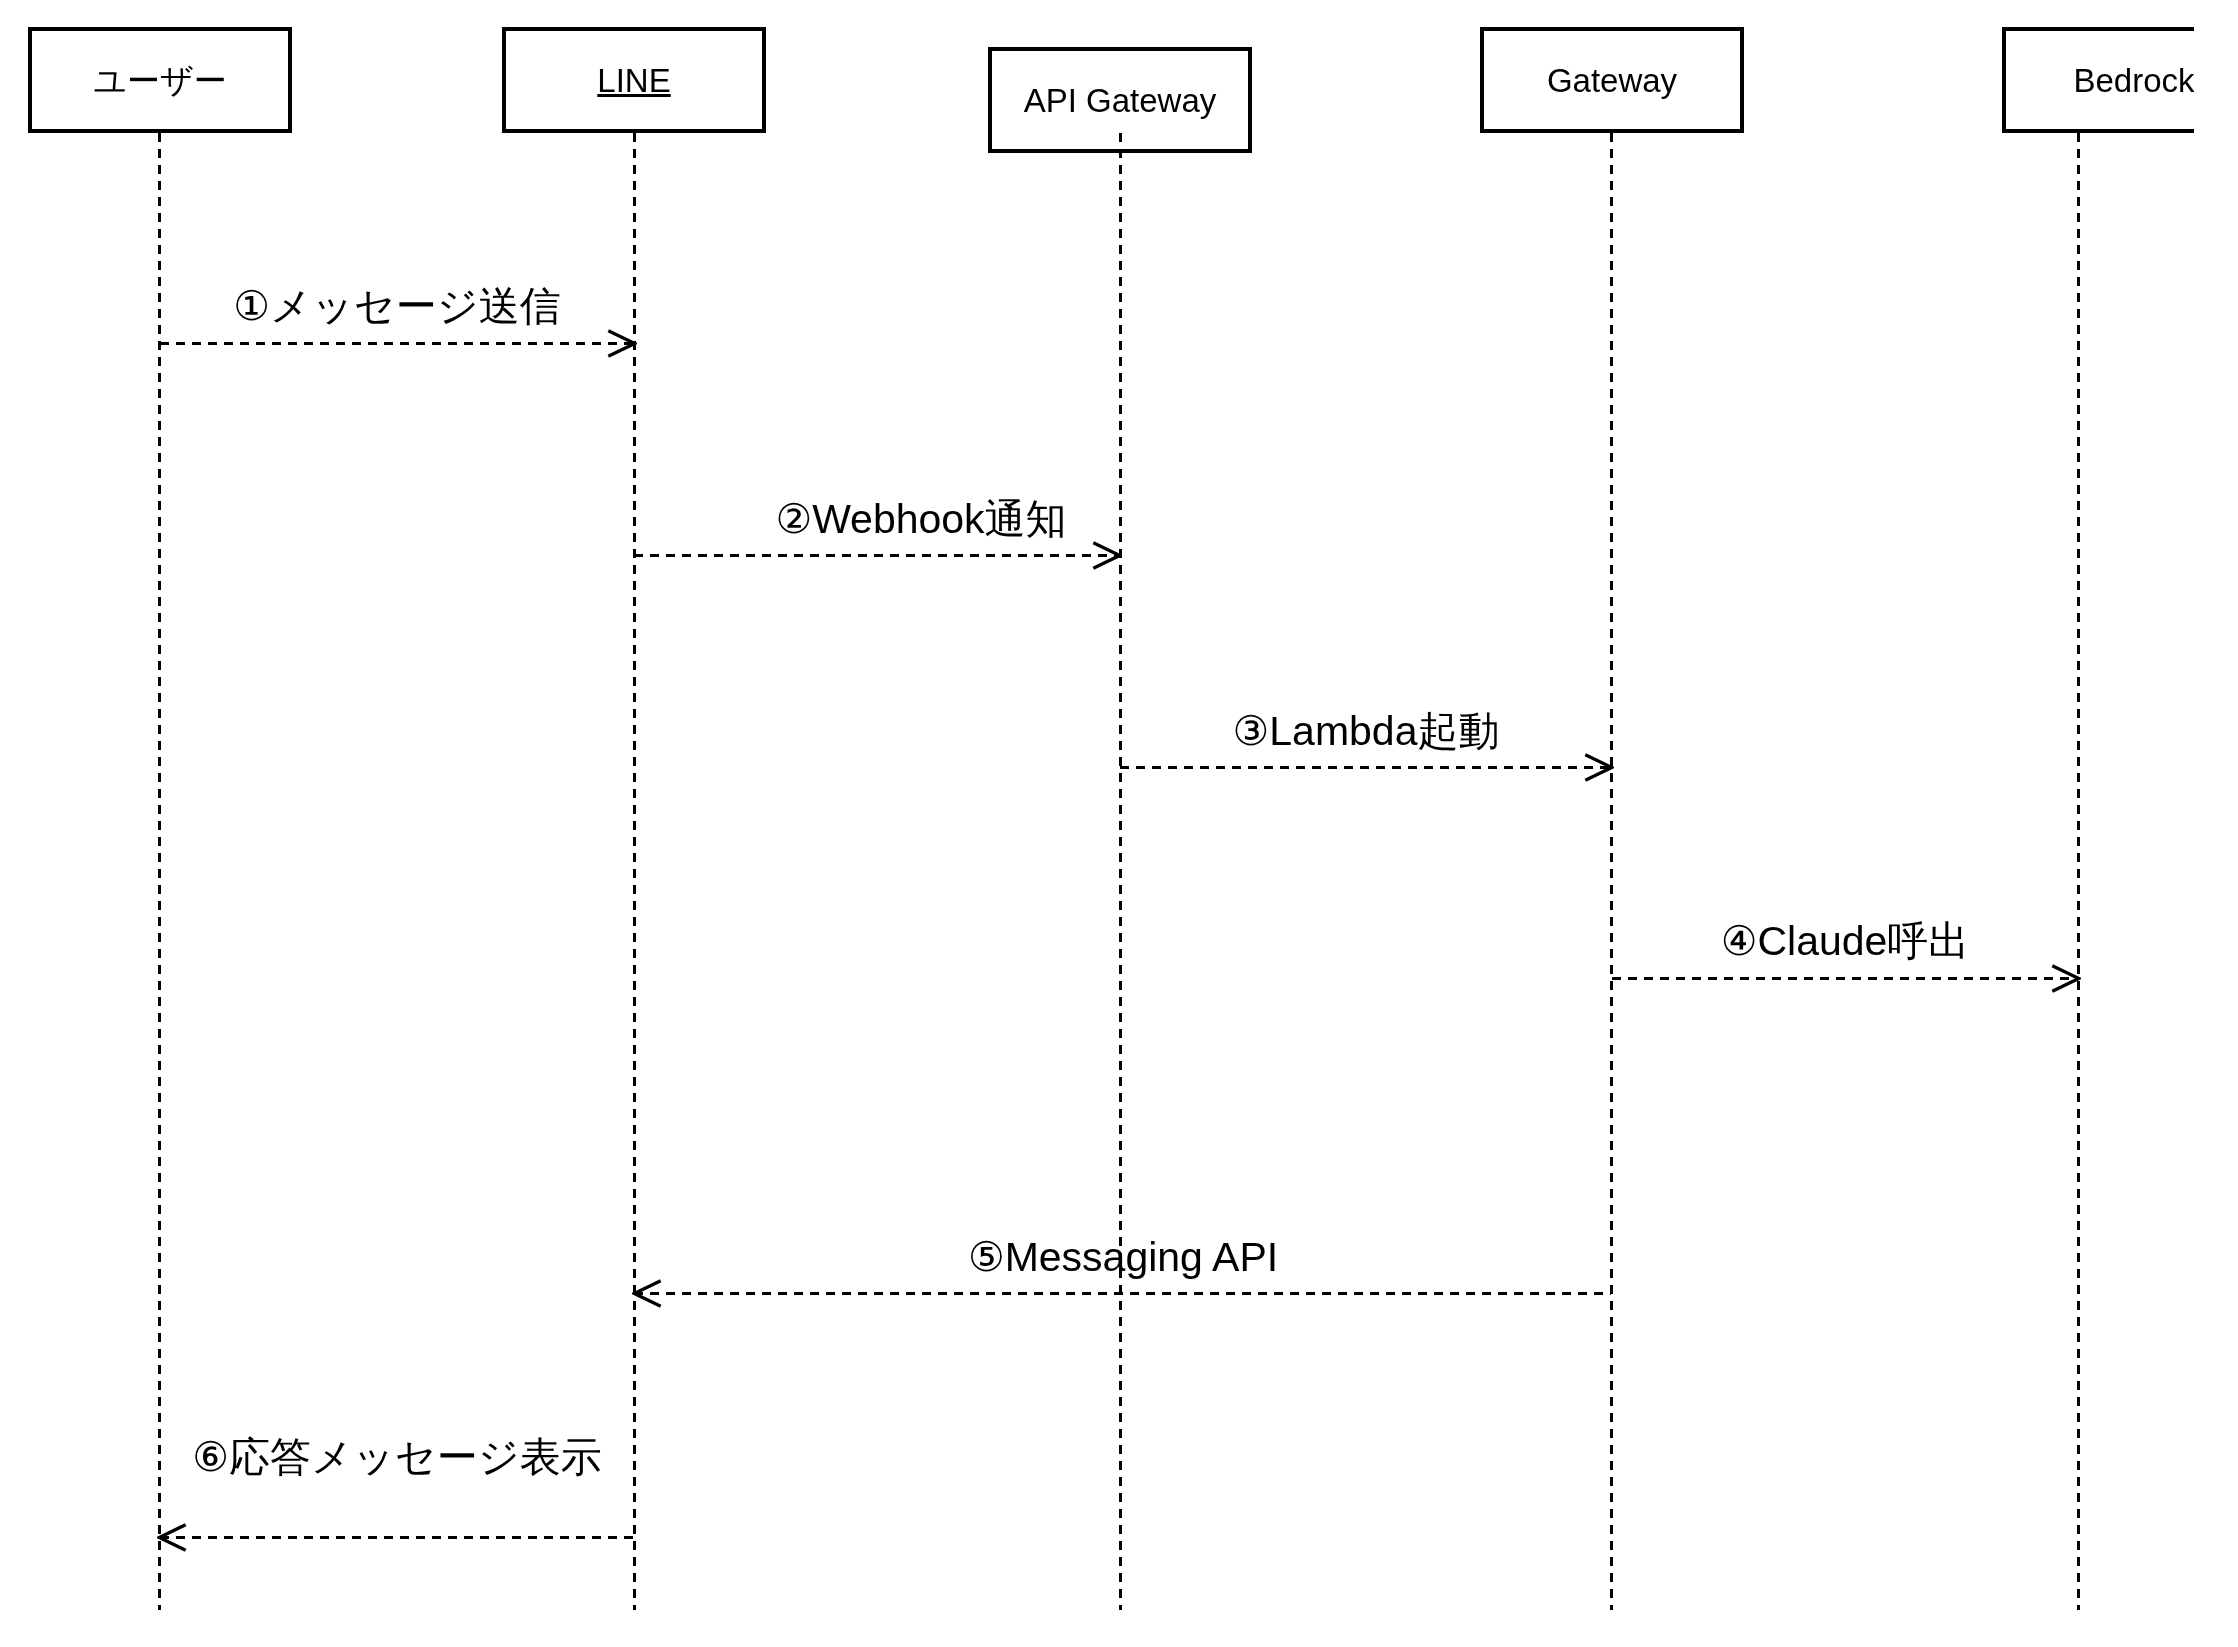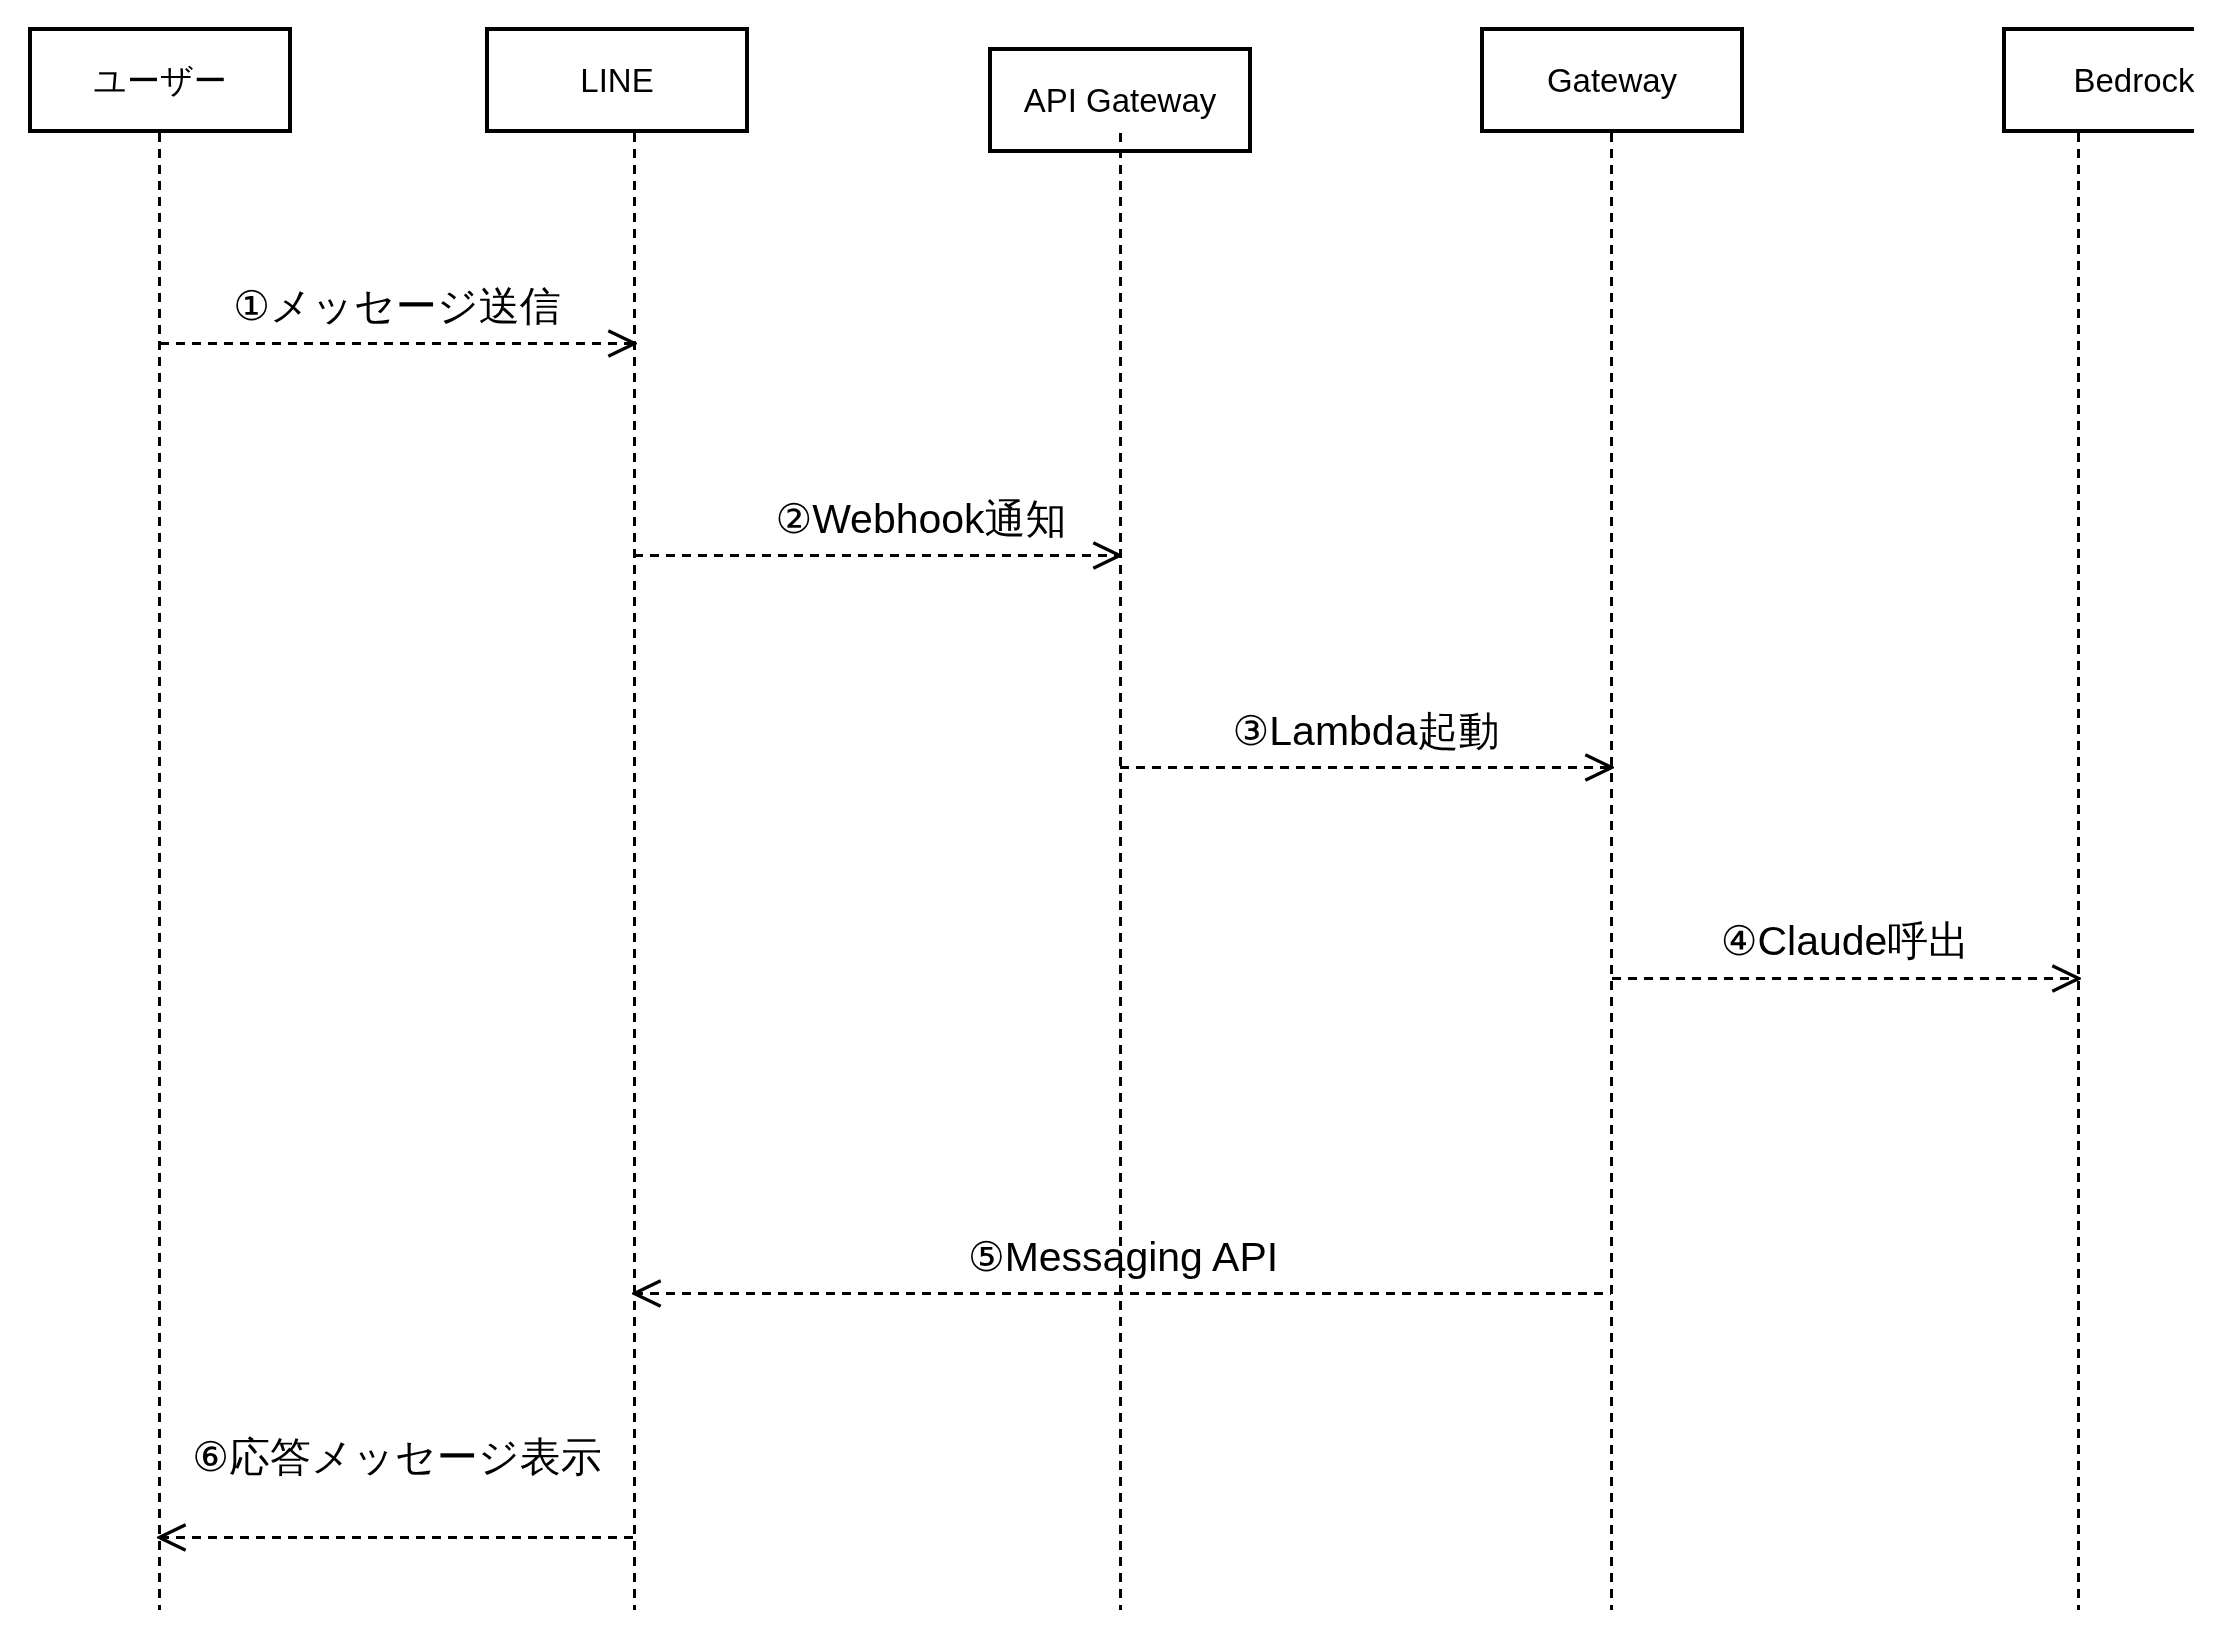--- a/index.html
+++ b/index.html
@@ -51,21 +51,21 @@
   }
 </style>
 </head>
 <body>
 
 <div id="stage">
   <div id="actors-layer">
       <div class="actor-box" style="left: 28px; top: 27px; width: 264px; height: 106px; border-width: 4px;">
         <span class="actor-label">ユーザー</span>
       </div>
-      <div class="actor-box" style="left: 485px; top: 27px; width: 264px; height: 106px; border-width: 4px;">
+      <div class="actor-box" style="left: 502px; top: 27px; width: 264px; height: 106px; border-width: 4px; text-decoration: underline;">
         <span class="actor-label">LINE</span>
       </div>
       <div class="actor-box" style="left: 988px; top: 27px; width: 264px; height: 106px; border-width: 4px; margin-top: 20px;">
         <span class="actor-label">API Gateway</span>
       </div>
       <div class="actor-box" style="left: 1480px; top: 27px; width: 264px; height: 106px; border-width: 4px;">
         <span class="actor-label">Gateway</span>
       </div>
       <div class="actor-box" style="left: 1982px; top: 27px; width: 264px; height: 106px; border-width: 4px; margin-left: 20px;">
         <span class="actor-label">Bedrock</span>

